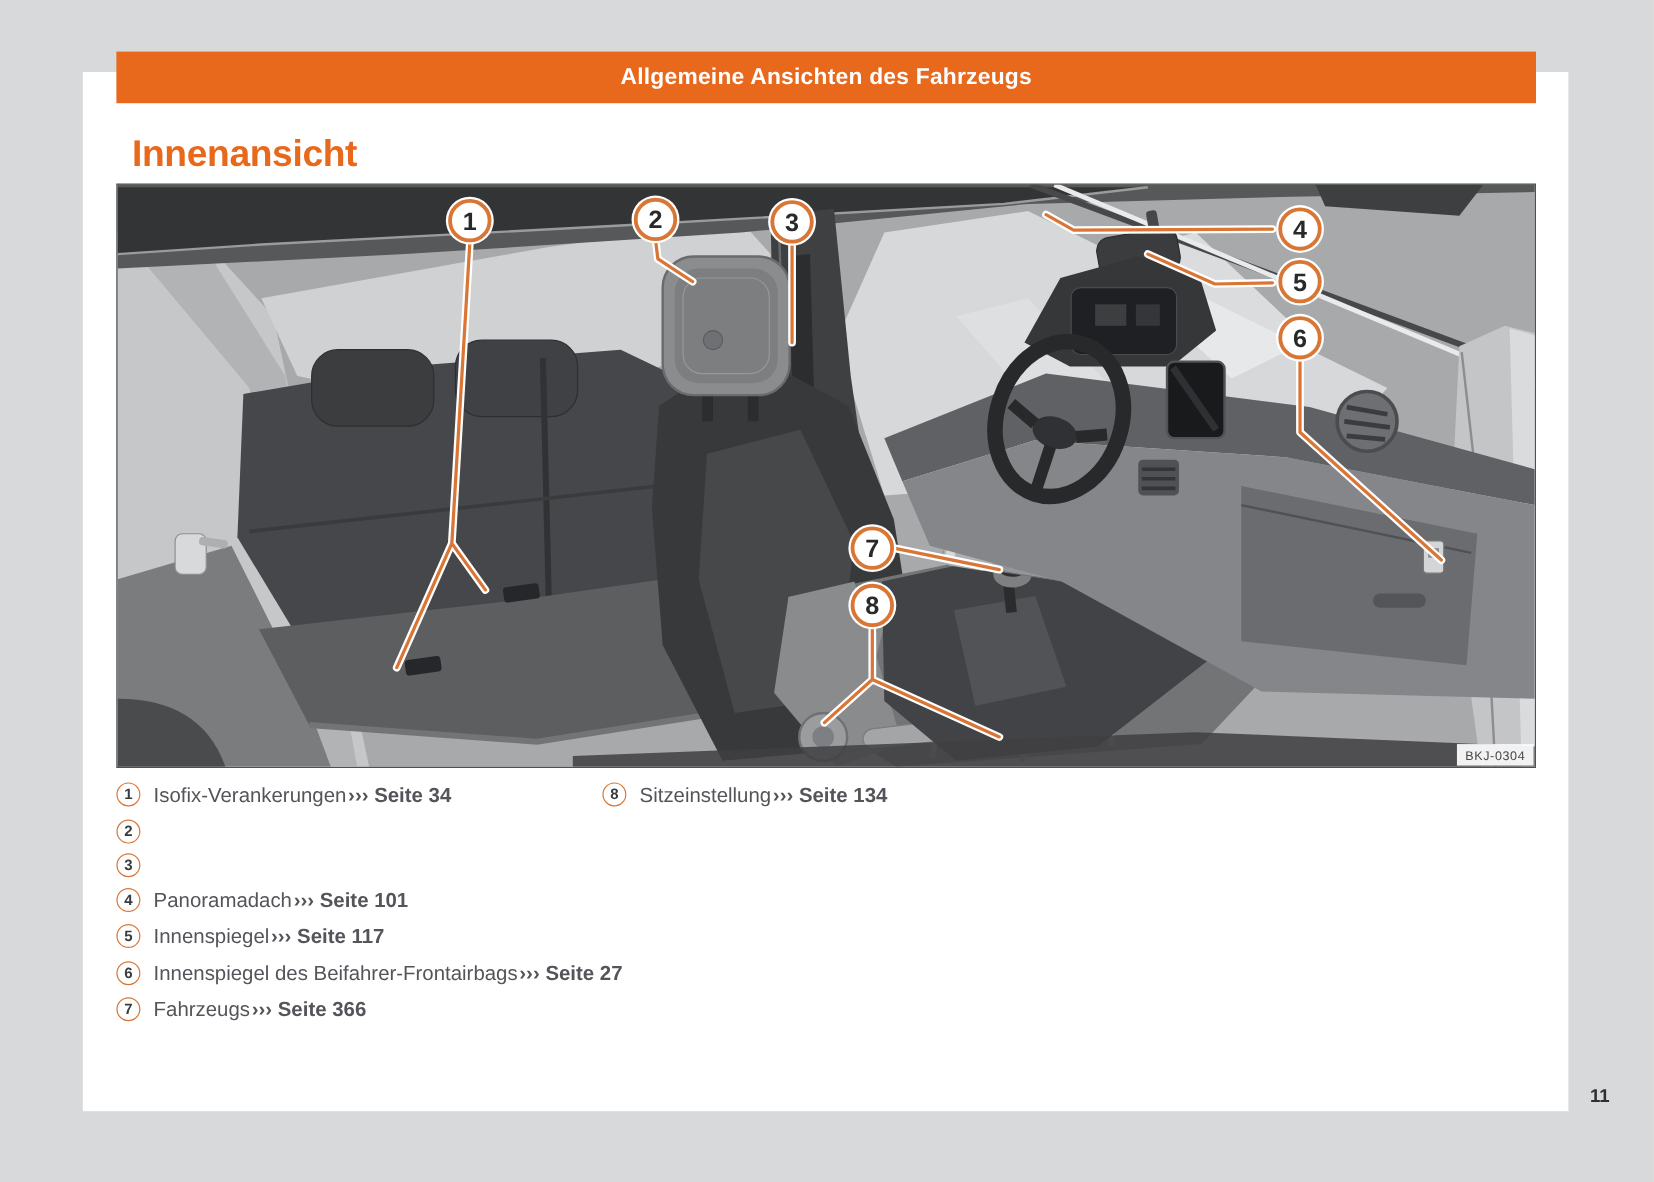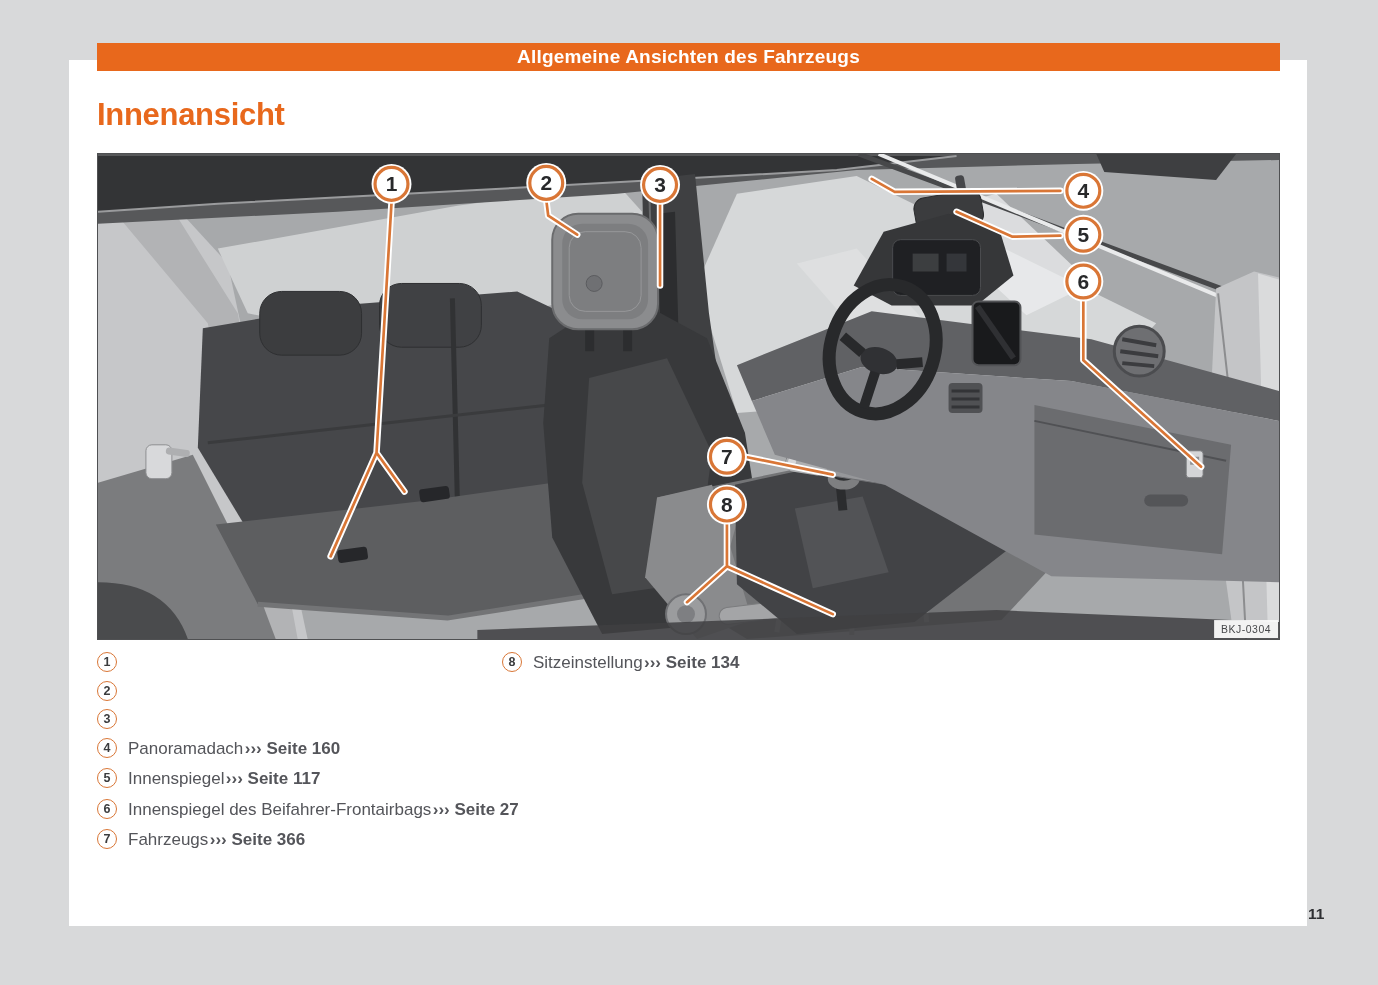--- a/index.html
+++ b/index.html
@@ -1,21 +1,21 @@
 <!DOCTYPE html>
 <html><head>
 <meta charset="utf-8">
 <style>
   html,body{margin:0;padding:0;background:#d8d9da;font-family:"Liberation Sans",sans-serif;}
   .canvas{position:relative;width:1378px;height:985px;background:#d8d9da;overflow:hidden;}
   .page{position:absolute;left:69px;top:60px;width:1238px;height:866px;background:#ffffff;}
-  .band{position:absolute;left:97px;top:43px;width:1183px;height:28px;background:#e8681c;
+  .band{position:absolute;left:97px;top:43px;width:1183px;height:43px;background:#e8681c;
         display:flex;align-items:center;justify-content:center;}
   .band span{color:#ffffff;font-weight:bold;font-size:19px;letter-spacing:.2px;}
-  .title{position:absolute;left:97px;top:97px;margin:0;color:#e8681c;font-size:31px;
+  .title{position:absolute;left:97px;top:97px;margin:13px;color:#e8681c;font-size:31px;
          font-weight:bold;letter-spacing:-.3px;}
   .figure{position:absolute;left:97px;top:153px;width:1183px;height:487px;
           border:1px solid #4f5052;box-sizing:border-box;background:#a7a9ab;}
   .figure svg{display:block;width:100%;height:100%;}
   
   .co-halo{fill:#ffffff;}
   .co-ring{fill:#ffffff;stroke:#d97636;stroke-width:3.2px;}
   .co-num{font-family:"Liberation Sans",sans-serif;font-weight:bold;font-size:21px;
           fill:#28292b;text-anchor:middle;}
   .lead-c{fill:none;stroke:#ffffff;stroke-width:6.5;stroke-linecap:round;stroke-linejoin:round;}
@@ -27,21 +27,21 @@
   .legend-left{left:97px;width:382px;}
   .legend-right{left:502px;width:380px;}
   .lrow{display:flex;align-items:flex-start;margin-bottom:7.5px;}
   .lnum{flex:0 0 auto;width:20px;height:20px;border:1.6px solid #d97636;border-radius:50%;
         box-sizing:border-box;display:flex;align-items:center;justify-content:center;
         font-size:12.5px;font-weight:bold;color:#3b3c3e;margin-right:11px;margin-top:1px;
         background:#fff;}
   .ltext{font-size:17px;line-height:23px;color:#54555a;}
   .ltext .lbl{white-space:nowrap;}
   .ltext .ref{white-space:nowrap;font-weight:bold;color:#54555a;text-decoration:none;}
-  .pagenum{position:absolute;left:1308px;top:905px;font-size:15.5px;font-weight:bold;color:#2f3033;}
+  .pagenum{position:absolute;left:1308px;top:905px;font-size:15.5px;font-weight:bold;color:#2f3033;padding-left:17px;}
 </style>
 </head>
 <body>
 
 <div class="canvas">
   <div class="page"></div>
 
   <div class="band">
     <span>Allgemeine Ansichten des Fahrzeugs</span>
   </div>
@@ -236,30 +236,31 @@
       <g>
         <rect x="1118" y="468" width="64" height="18" fill="#fbfbfb" opacity="0.95"></rect>
         <text class="imgcode" x="1150" y="481">BKJ-0304</text>
       </g>
     </svg>
   </div>
 
   <div class="legend legend-left">
     <div class="lrow">
       <span class="lnum">1</span>
+      <span class="ltext"><span class="lbl">Isofix-Verankerungen</span> <b class="ref"><span>›››</span>&nbsp;<span>Seite 34</span></b></span>
     </div>
     <div class="lrow">
       <span class="lnum">2</span>
     </div>
     <div class="lrow">
       <span class="lnum">3</span>
     </div>
     <div class="lrow">
       <span class="lnum">4</span>
-      <span class="ltext"><span class="lbl">Panoramadach</span> <b class="ref"><span>›››</span>&nbsp;<span>Seite 160</span></b></span>
+      <span class="ltext"><span class="lbl">Panoramadach</span> <b class="ref"><span>›››</span>&nbsp;<span>Seite 101</span></b></span>
     </div>
     <div class="lrow">
       <span class="lnum">5</span>
       <span class="ltext"><span class="lbl">Innenspiegel</span> <b class="ref"><span>›››</span>&nbsp;<span>Seite 117</span></b></span>
     </div>
     <div class="lrow">
       <span class="lnum">6</span>
       <span class="ltext"><span class="lbl">Innenspiegel des Beifahrer-Frontairbags</span> <b class="ref"><span>›››</span>&nbsp;<span>Seite 27</span></b></span>
     </div>
     <div class="lrow">

